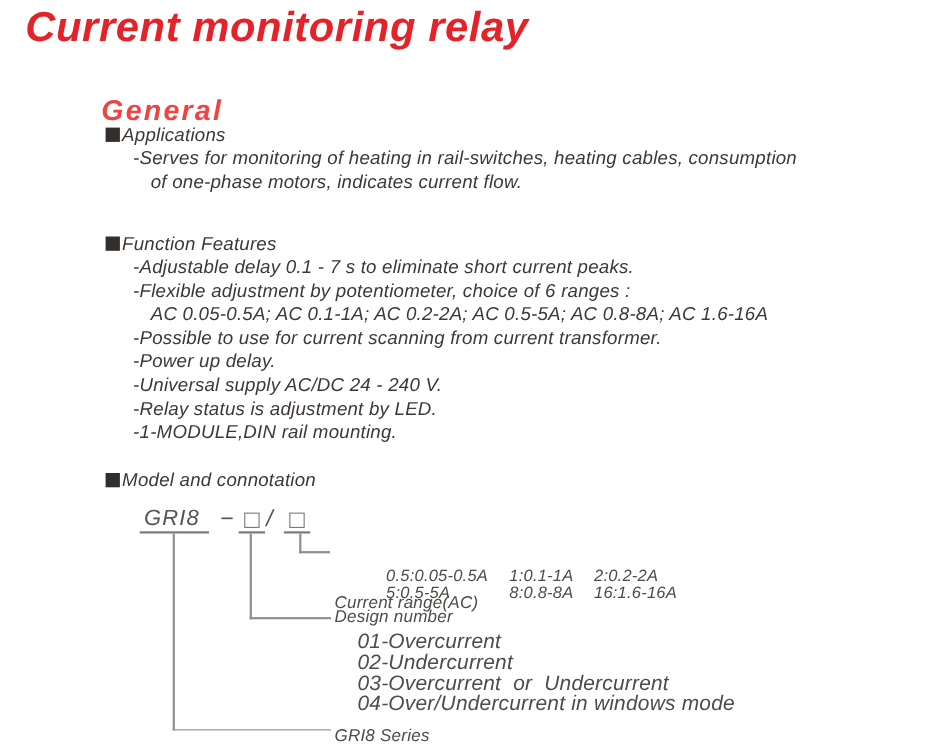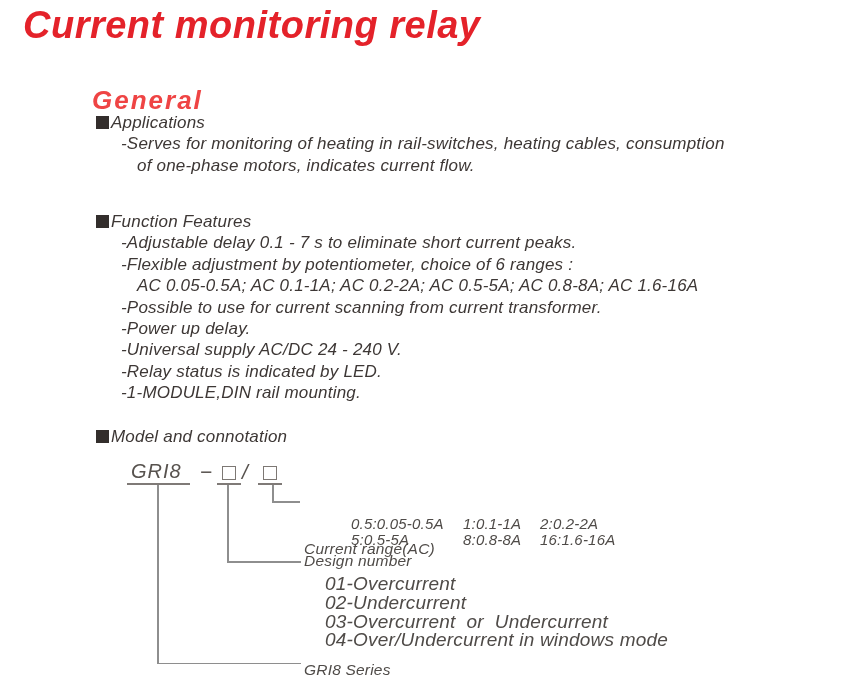--- a/index.html
+++ b/index.html
@@ -137,21 +137,21 @@
   <div class="section sec-feats">
     <div>
       <span class="bullet"></span><span>Function Features</span>
     </div>
     <div class="ind1">-Adjustable delay 0.1 - 7 s to eliminate short current peaks.</div>
     <div class="ind1">-Flexible adjustment by potentiometer, choice of 6 ranges :</div>
     <div class="ind2">AC 0.05-0.5A; AC 0.1-1A; AC 0.2-2A; AC 0.5-5A; AC 0.8-8A; AC 1.6-16A</div>
     <div class="ind1">-Possible to use for current scanning from current transformer.</div>
     <div class="ind1">-Power up delay.</div>
     <div class="ind1">-Universal supply AC/DC 24 - 240 V.</div>
-    <div class="ind1">-Relay status is indicated by LED.</div>
+    <div class="ind1">-Relay status is adjustment by LED.</div>
     <div class="ind1">-1-MODULE,DIN rail mounting.</div>
   </div>
 
   <div class="section sec-model">
     <div>
       <span class="bullet"></span><span>Model and connotation</span>
     </div>
   </div>
 
   <div>

